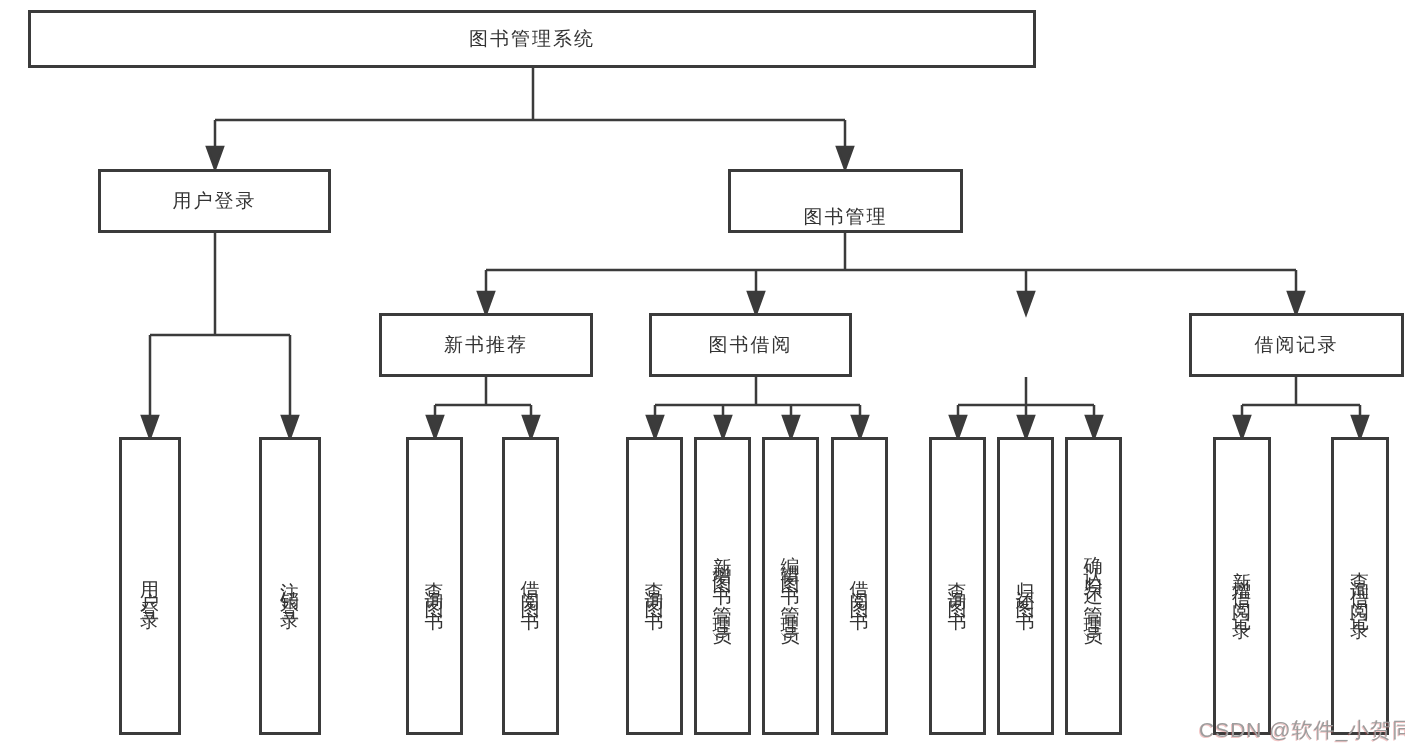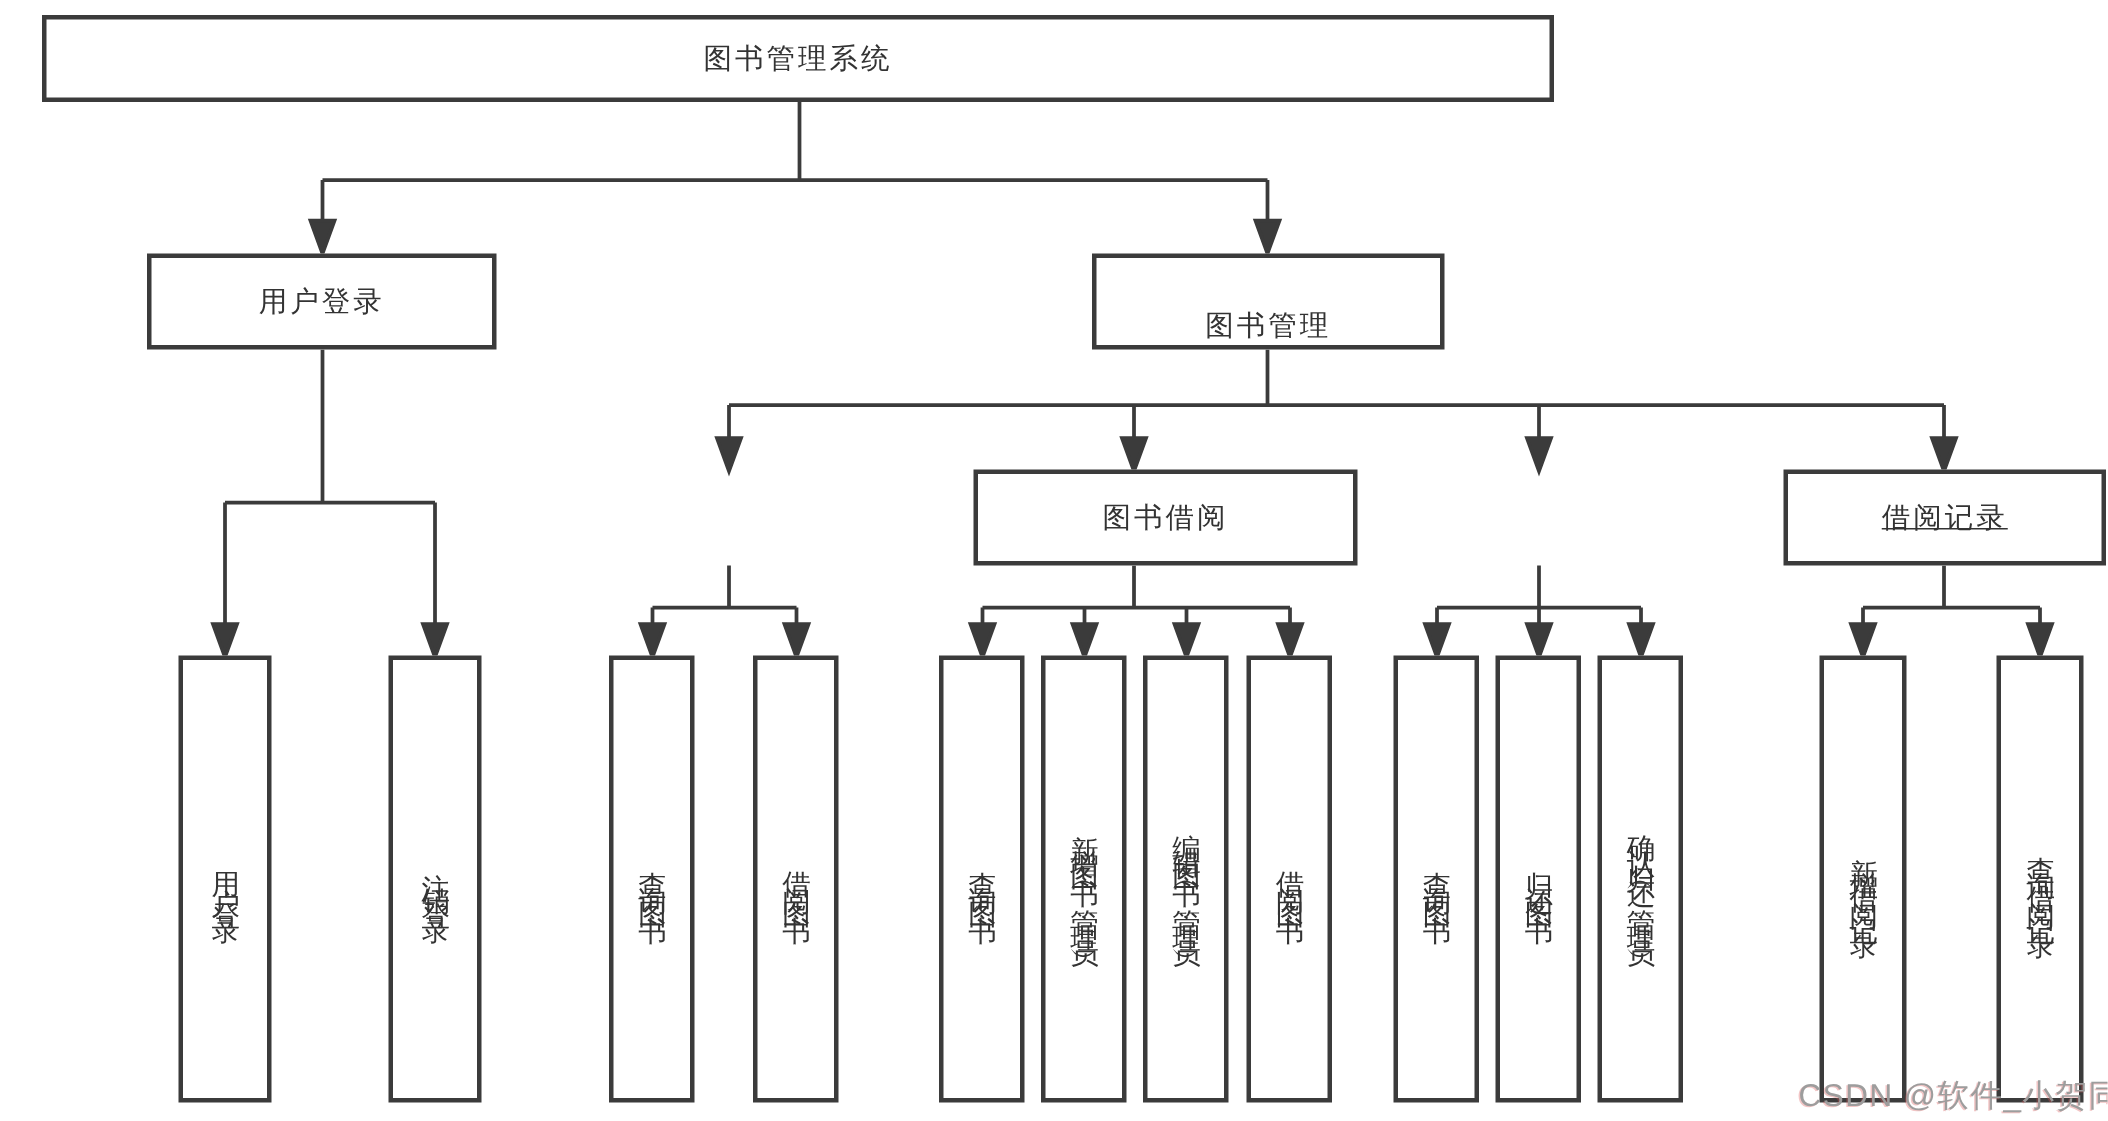--- a/index.html
+++ b/index.html
@@ -107,24 +107,27 @@
     <span>图书管理系统</span>
   </div>
 
   <div class="node hnode" style="left:82px; top:169px; width:233px;">
     <span>用户登录</span>
   </div>
   <div class="node hnode" style="left:712px; top:169px; width:235px;align-items:flex-end;">
     <span>图书管理</span>
   </div>
 
-  <div class="node hnode" style="left:633px; top:313px; width:256px;">
+  <div class="node hnode" style="left:363px; top:313px; width:214px;">
+    <span>新书推荐</span>
+  </div>
+  <div class="node hnode" style="left:633px; top:313px; width:203px;">
     <span>图书借阅</span>
   </div>
-  <div class="node hnode" style="left:1173px; top:313px; width:215px;text-decoration:underline;">
+  <div class="node hnode" style="left:1173px; top:313px; width:215px;">
     <span>借阅记录</span>
   </div>
 
   <div class="node vnode" style="left:103px; width:62px;">
     <span class="vtext">用户登录</span>
   </div>
   <div class="node vnode" style="left:243px; width:62px;">
     <span class="vtext">注销登录</span>
   </div>
 

